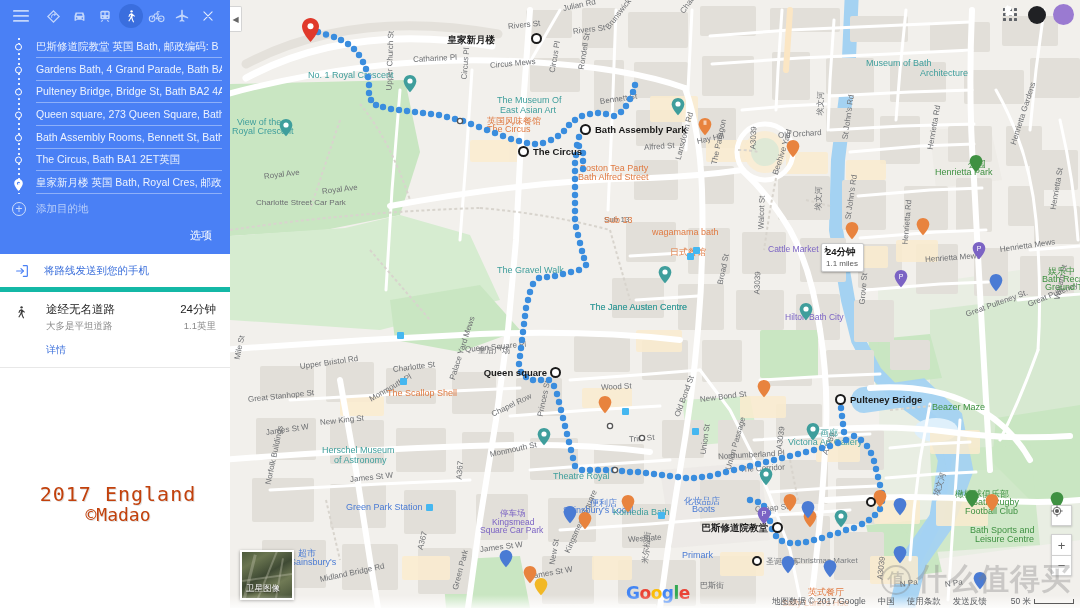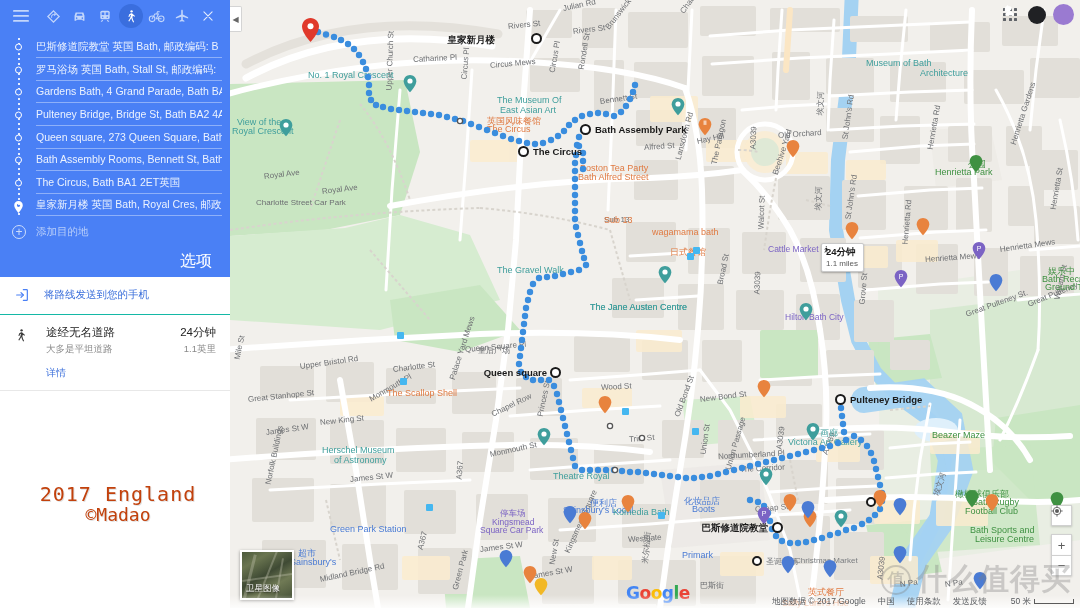--- a/index.html
+++ b/index.html
@@ -63,25 +63,25 @@
     width: 14px; height: 14px; border-radius: 50%; border: 1.4px solid #cdddfb;
     display: flex; align-items: center; justify-content: center;
     color: #cdddfb; font-size: 12px; line-height: 1;
   }
   .add-text { color: #b7cdfa; font-size: 10.5px; }
 
   .opts-row {
     height: 28px; display: flex; align-items: flex-start; justify-content: flex-end;
     padding: 2px 18px 0 0; background: #4a80f5;
   }
-  .opts-link { color: #ffffff; font-size: 16px; cursor: pointer; }
+  .opts-link { color: #ffffff; font-size: 11px; cursor: pointer; }
 
   .send-row {
     height: 38px; display: flex; align-items: center; padding-left: 14px;
-    background: #fff; border-bottom: 1px solid #14b8a6;
+    background: #fff; border-bottom: 5px solid #14b8a6;
   }
   .send-icon { width: 16px; height: 16px; color: #4a80f5; margin-right: 14px; }
   .send-text { color: #3b6fdb; font-size: 10.5px; }
 
   .route-card {
     background: #fff; padding: 10px 14px 10px 14px; border-bottom: 1px solid #e8e8e8;
     position: relative;
   }
   .route-head { display: flex; align-items: flex-start; }
   .walk-glyph { width: 16px; margin-right: 16px; color: #3c3c3c; padding-top: 1px; }
@@ -272,24 +272,20 @@
           </svg>
       </div>
     </div>
 
     <div class="stops">
       <div class="stop-connector" style="top:6px;bottom:8px;"></div>
 
       <div class="stop-row">
         <span class="stop-dot"></span>
         <span class="stop-text">巴斯修道院教堂 英国 Bath, 邮政编码: B</span>
-      </div>
-      <div class="stop-row">
-        <span class="stop-dot"></span>
-        <span class="stop-text">罗马浴场 英国 Bath, Stall St, 邮政编码: </span>
       </div>
       <div class="stop-row">
         <span class="stop-dot"></span>
         <span class="stop-text">Gardens Bath, 4 Grand Parade, Bath BA</span>
       </div>
       <div class="stop-row">
         <span class="stop-dot"></span>
         <span class="stop-text">Pulteney Bridge, Bridge St, Bath BA2 4A</span>
       </div>
       <div class="stop-row">
@@ -1020,33 +1016,33 @@
         <div class="mlabel poi-teal" style="left: 360px; top: 302px;">The Jane Austen Centre</div>
         <div class="mlabel poi-purple" style="left: 538px; top: 244px;">Cattle Market Car Park</div>
         <div class="mlabel poi-purple" style="left: 555px; top: 278px; margin-top: 34px;">Hilton Bath City</div>
         <div class="mlabel poi-green" style="left: 738px; top: 158px;">公园</div>
         <div class="mlabel poi-green" style="left: 705px; top: 167px;">Henrietta Park</div>
         <div class="mlabel poi-teal" style="left: 636px; top: 58px;">Museum of Bath</div>
         <div class="mlabel poi-teal" style="left: 646px; top: 68px; margin-left: 44px;">Architecture</div>
         <div class="mlabel poi-orange" style="left: 157px; top: 388px;">The Scallop Shell</div>
         <div class="mlabel poi-teal" style="left: 92px; top: 445px;">Herschel Museum</div>
         <div class="mlabel poi-teal" style="left: 104px; top: 455px;">of Astronomy</div>
-        <div class="mlabel poi-blue" style="left: 100px; top: 502px; margin-top: 22px;">Green Park Station</div>
+        <div class="mlabel poi-blue" style="left: 116px; top: 502px;">Green Park Station</div>
         <div class="mlabel poi-blue" style="left: 68px; top: 547px;">超市</div>
         <div class="mlabel poi-blue" style="left: 60px; top: 557px;">Sainsbury's</div>
         <div class="mlabel poi-purple" style="left: 270px; top: 508px;">停车场</div>
         <div class="mlabel poi-purple" style="left: 262px; top: 517px;">Kingsmead</div>
         <div class="mlabel poi-purple" style="left: 250px; top: 525px;">Square Car Park</div>
         <div class="mlabel poi-teal" style="left: 323px; top: 471px;">Theatre Royal</div>
         <div class="mlabel poi-blue" style="left: 360px; top: 497px;">便利店</div>
         <div class="mlabel poi-blue" style="left: 333px; top: 505px;">Sainsbury's Local</div>
         <div class="mlabel poi-teal" style="left: 383px; top: 507px;">Komedia Bath</div>
         <div class="mlabel poi-teal" style="left: 558px; top: 437px;">Victoria Art Gallery</div>
         <div class="mlabel poi-teal" style="left: 590px; top: 427px;">画廊</div>
-        <div class="mlabel poi-green" style="left: 702px; top: 402px; margin-top: 28px;">Beazer Maze</div>
+        <div class="mlabel poi-green" style="left: 702px; top: 402px;">Beazer Maze</div>
         <div class="mlabel poi-green" style="left: 725px; top: 488px;">橄榄球俱乐部</div>
         <div class="mlabel poi-green" style="left: 742px; top: 497px;">Bath Rugby</div>
         <div class="mlabel poi-green" style="left: 735px; top: 506px;">Football Club</div>
         <div class="mlabel poi-green" style="left: 740px; top: 525px;">Bath Sports and</div>
         <div class="mlabel poi-green" style="left: 745px; top: 534px;">Leisure Centre</div>
         <div class="mlabel poi-blue" style="left: 454px; top: 495px;">化妆品店</div>
         <div class="mlabel poi-blue" style="left: 462px; top: 504px;">Boots</div>
         <div class="mlabel poi-blue" style="left: 452px; top: 550px;">Primark</div>
         <div class="mlabel gray" style="left: 536px; top: 556px;">圣诞市场</div>
         <div class="mlabel gray" style="left: 565px; top: 556px;">Christmas Market</div>

